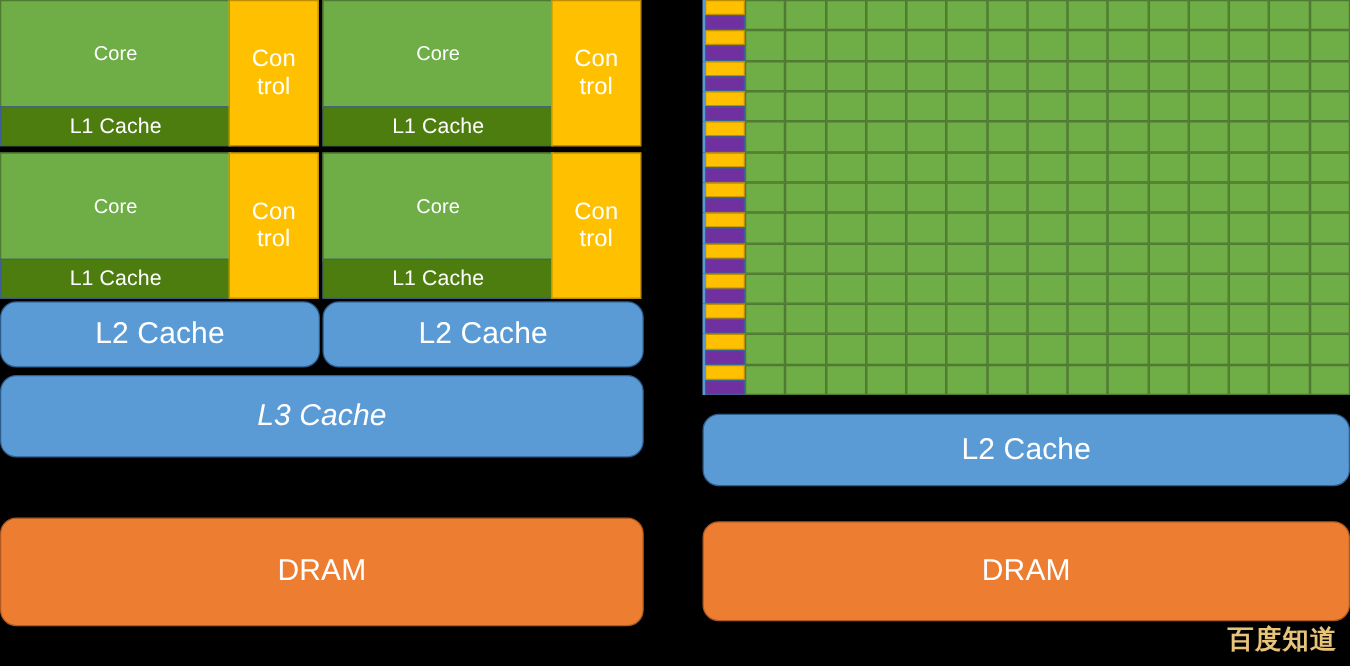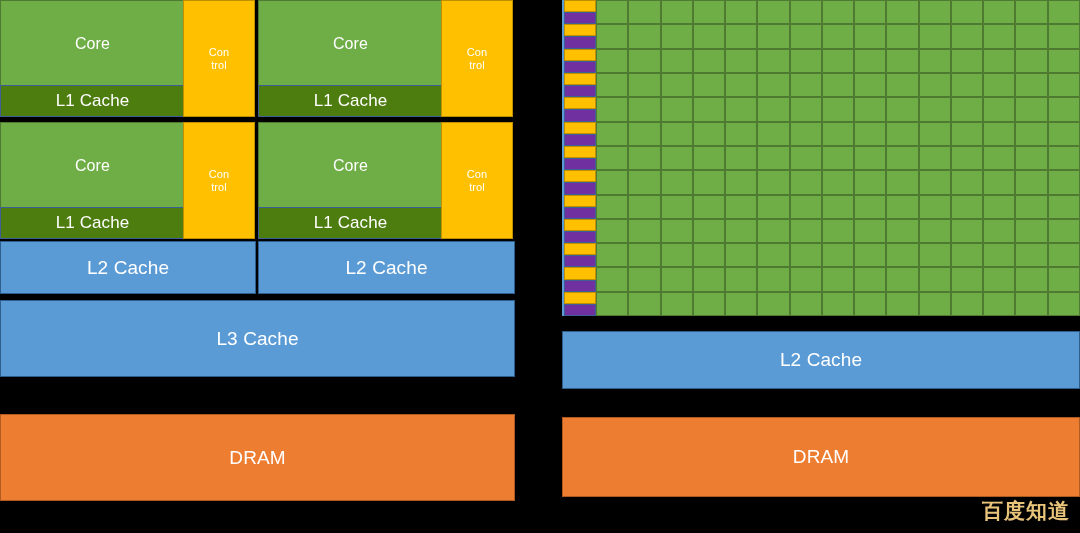--- a/index.html
+++ b/index.html
@@ -37,23 +37,23 @@
     white-space: pre-line;
     user-select: none;
   }
   .green  { background: #6FAD46; border: 1px solid #4E7A31; }
   .purple { background: #4d7c0f; border: 1px solid #3D5E96; }
   .yellow { background: #FFC000; border: 1px solid #BF8F00; }
   .blue   { background: #5B9BD5; border: 1px solid #2E5E8E; }
   .orange { background: #ED7D31; border: 1px solid #AE5A21; margin-top: 20px; }
 
   .lbl-core   { font-size: 16px; }
-  .lbl-ctrl   { font-size: 11px; }
+  .lbl-ctrl   { font-size: 19px; }
   .lbl-l1     { font-size: 17px; }
-  .lbl-big    { font-size: 19px; }
+  .lbl-big    { font-size: 24px; border-radius: 13px; }
 
   
   #cpu-panel { position: absolute; left: 0; top: 0; width: 518px; height: 482px; }
   .cpu-quad  { position: absolute; }
 
   
   #gpu-panel { position: absolute; left: 562px; top: 0; width: 518px; height: 485px; }
 
   #gpu-sm-stack {
     position: absolute;
@@ -144,21 +144,21 @@
     <div class="cpu-quad" style="left:258px; top:122px; width:257px; height:117px;">
       <div class="blk green lbl-core" style="left:0px; top:0px; width:185px; height:87px;">Core</div>
       <div class="blk purple lbl-l1" style="left:0px; top:85px; width:185px; height:32px;">L1 Cache</div>
       <div class="blk yellow lbl-ctrl" style="left:183px; top:0px; width:72px; height:117px;">Con
 trol</div>
     </div>
 
     <div class="blk blue lbl-big" style="left:0px; top:241px; width:256px; height:53px;">L2 Cache</div>
     <div class="blk blue lbl-big" style="left:258px; top:241px; width:257px; height:53px;">L2 Cache</div>
 
-    <div class="blk blue lbl-big" style="left:0px; top:300px; width:515px; height:77px;">L3 Cache</div>
+    <div class="blk blue lbl-big" style="left:0px; top:300px; width:515px; height:66px;font-style:italic;">L3 Cache</div>
 
     <div class="blk orange lbl-big" style="left:0px; top:394px; width:515px; height:87px;">DRAM</div>
   </div>
 
   <div id="gpu-panel">
 
     <div id="gpu-sm-stack">
         <div class="sm-row">
           <div class="sm-left">
             <div class="sm-ctrl" title="Control"></div>

